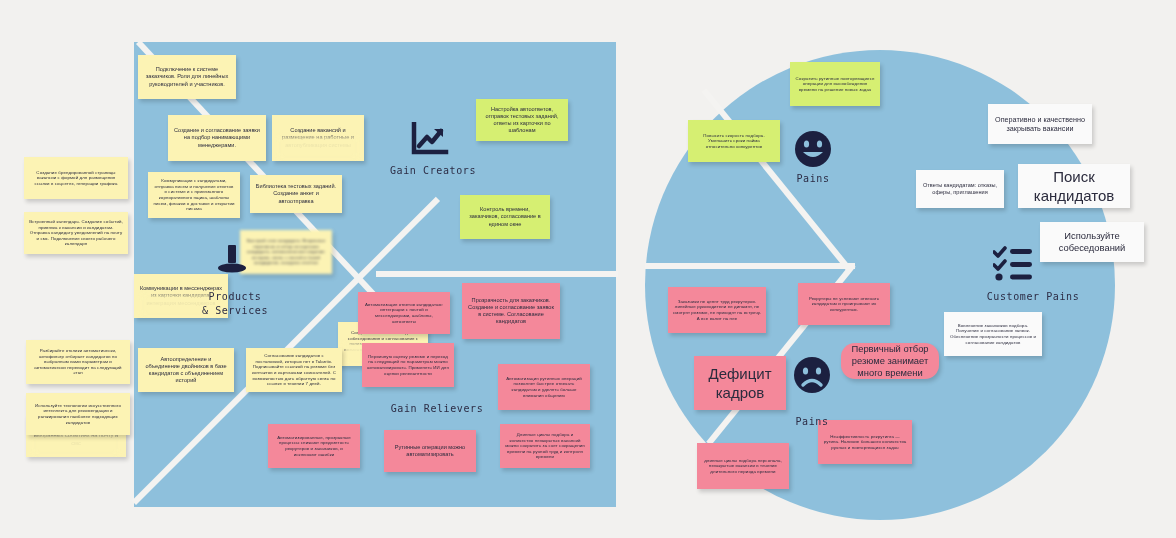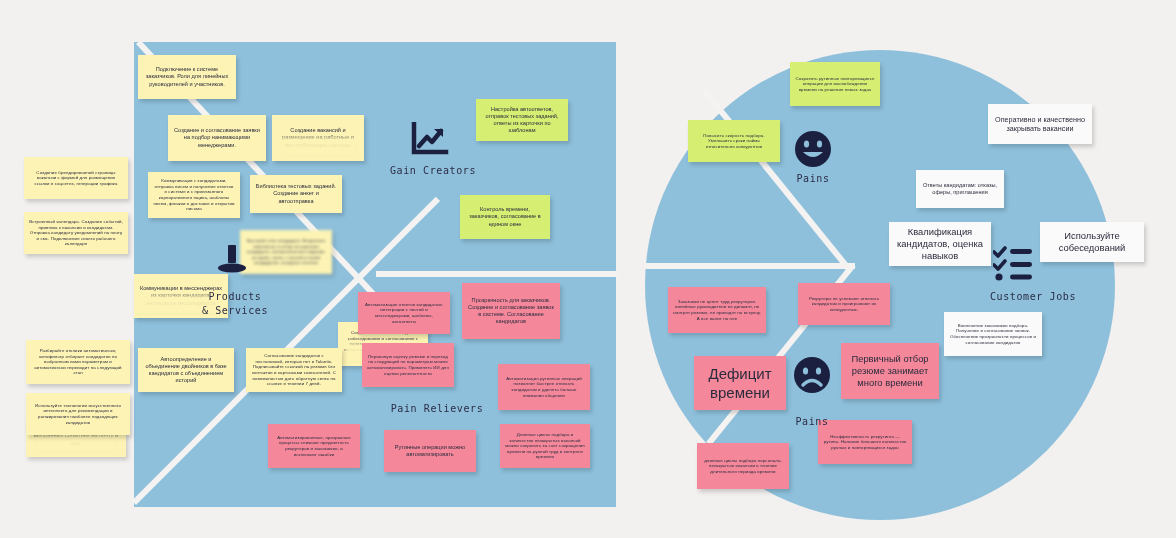--- a/index.html
+++ b/index.html
@@ -159,21 +159,21 @@
 
   <div class="icon" style="left:216px;top:242px;width:32px;height:34px;">
     <svg viewBox="0 0 32 34" width="32" height="34">
       <rect x="12" y="3" width="8" height="18" rx="1" fill="#1c2040"></rect>
       <ellipse cx="16" cy="26" rx="14" ry="4.5" fill="#1c2040"></ellipse>
     </svg>
   </div>
   <div class="caption" style="left:160px;top:290px;width:150px;">Products
 &amp; Services</div>
 
-  <div class="caption" style="left:362px;top:402px;width:150px;">Pain Relievers</div>
+  <div class="caption" style="left:362px;top:402px;width:150px;">Gain Relievers</div>
 
   <div class="panel" id="cs-circle"></div>
 
   <div class="divider" style="left:645px;top:263px;width:210px;height:6px;"></div>
   <div class="divider" style="left:851px;top:267px;width:6px;height:230px;transform:rotate(141deg);transform-origin:0 0;"></div>
   <div class="divider" style="left:851px;top:263px;width:6px;height:230px;transform:rotate(39deg);transform-origin:0 0;"></div>
 
   <div class="note green xs" style="left:790px;top:62px;width:90px;height:44px;">
       <span>Сократить рутинные повторяющиеся операции для высвобождения времени на решение новых задач</span>
     </div>
@@ -190,52 +190,52 @@
     </svg>
   </div>
   <div class="caption" style="left:738px;top:172px;width:150px;">Pains</div>
 
   <div class="note white md" style="left:988px;top:104px;width:104px;height:40px;">
       <span>Оперативно и качественно закрывать вакансии</span>
     </div>
   <div class="note white sm" style="left:916px;top:170px;width:88px;height:38px;">
       <span>Ответы кандидатам: отказы, оферы, приглашения</span>
     </div>
-  <div class="note white lg" style="left:889px;top:222px;width:102px;height:44px;">
-      <span>Квалификация кандидатов, оценка навыков</span>
+  <div class="note white xl" style="left:1018px;top:164px;width:112px;height:44px;">
+      <span>Поиск кандидатов</span>
     </div>
   <div class="note white lg" style="left:1040px;top:222px;width:104px;height:40px;">
       <span>Используйте собеседований</span>
     </div>
   <div class="note white xs" style="left:944px;top:312px;width:98px;height:44px;">
       <span>Вовлечение заказчиков подбора. Получение и согласование заявок. Обеспечение прозрачности процессов и согласование кандидатов</span>
     </div>
 
   <div class="icon" style="left:993px;top:245px;width:40px;height:36px;">
     <svg viewBox="0 0 40 36" width="40" height="36">
       <path d="M1 7 L5 11 L12 3" stroke="#1c2040" stroke-width="3.6" fill="none" stroke-linecap="round" stroke-linejoin="round"></path>
       <rect x="17" y="4" width="22" height="5" rx="2.4" fill="#1c2040"></rect>
       <path d="M1 20 L5 24 L12 16" stroke="#1c2040" stroke-width="3.6" fill="none" stroke-linecap="round" stroke-linejoin="round"></path>
       <rect x="17" y="17" width="22" height="5" rx="2.4" fill="#1c2040"></rect>
       <circle cx="6" cy="32" r="3.6" fill="#1c2040"></circle>
       <rect x="17" y="29.5" width="22" height="5" rx="2.4" fill="#1c2040"></rect>
     </svg>
   </div>
-  <div class="caption" style="left:958px;top:290px;width:150px;">Customer Jobs</div>
+  <div class="caption" style="left:958px;top:290px;width:150px;">Customer Pains</div>
 
   <div class="note pink xs" style="left:668px;top:287px;width:98px;height:46px;">
       <span>Заказчики не ценят труд рекрутеров. линейные руководители ее динамят, не смотрят резюме, не приходят на встречу. А все валит на нее</span>
     </div>
   <div class="note pink xs" style="left:798px;top:283px;width:92px;height:42px;">
       <span>Рекрутеры не успевают отвечать кандидатам и проигрывают их конкурентам.</span>
     </div>
   <div class="note pink xl" style="left:694px;top:356px;width:92px;height:54px;">
-      <span>Дефицит времени</span>
-    </div>
-  <div class="note pink lg" style="left:841px;top:343px;width:98px;height:56px;">
+      <span>Дефицит кадров</span>
+    </div>
+  <div class="note pink lg" style="left:841px;top:343px;width:98px;height:36px;border-radius:14px;">
       <span>Первичный отбор резюме занимает много времени</span>
     </div>
   <div class="note pink xs" style="left:818px;top:420px;width:94px;height:44px;">
       <span>Неэффективность рекрутинга — рутина. Наличие большого количества ручных и повторяющихся задач</span>
     </div>
   <div class="note pink xs" style="left:697px;top:443px;width:92px;height:46px;">
       <span>длинные циклы подбора персонала, незакрытые вакансии в течение длительного периода времени</span>
     </div>
 
   <div class="icon" style="left:793px;top:356px;width:38px;height:38px;">

